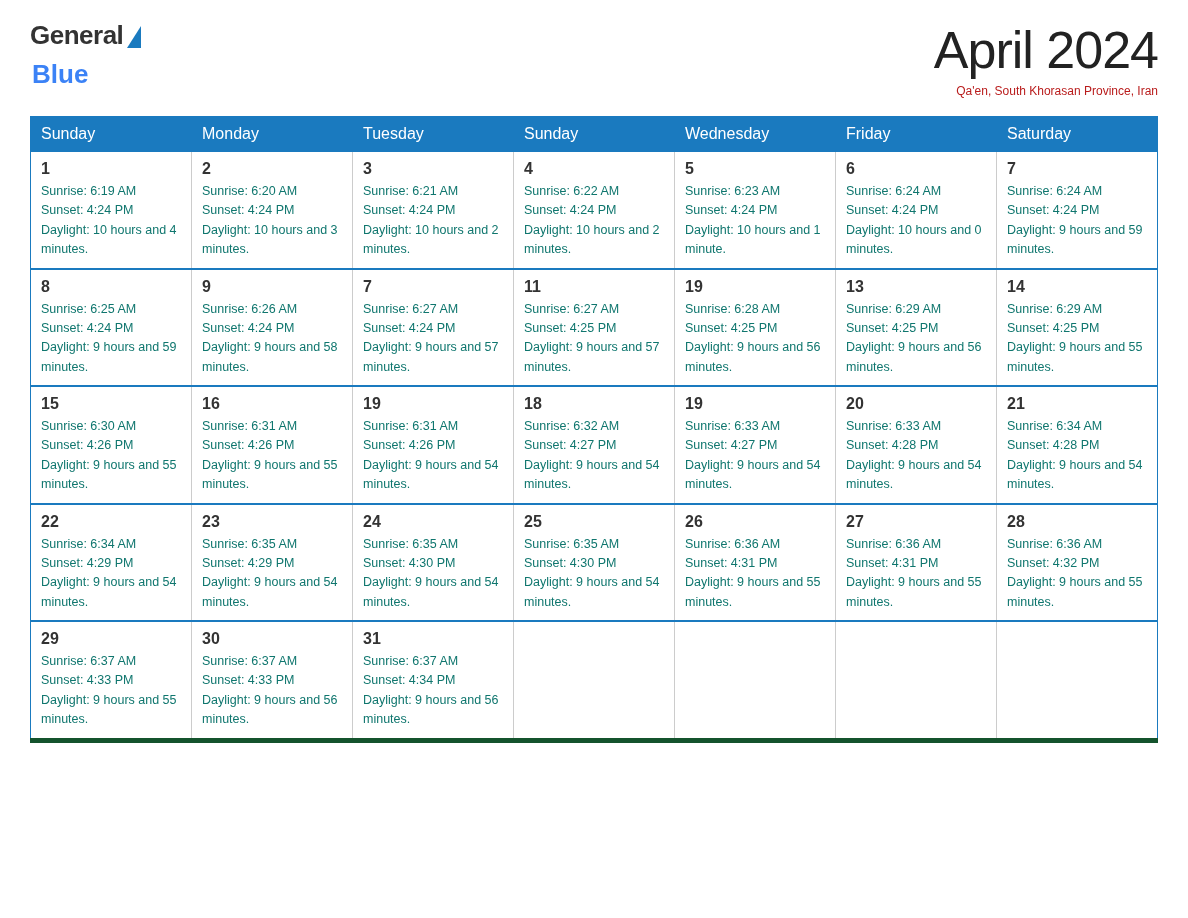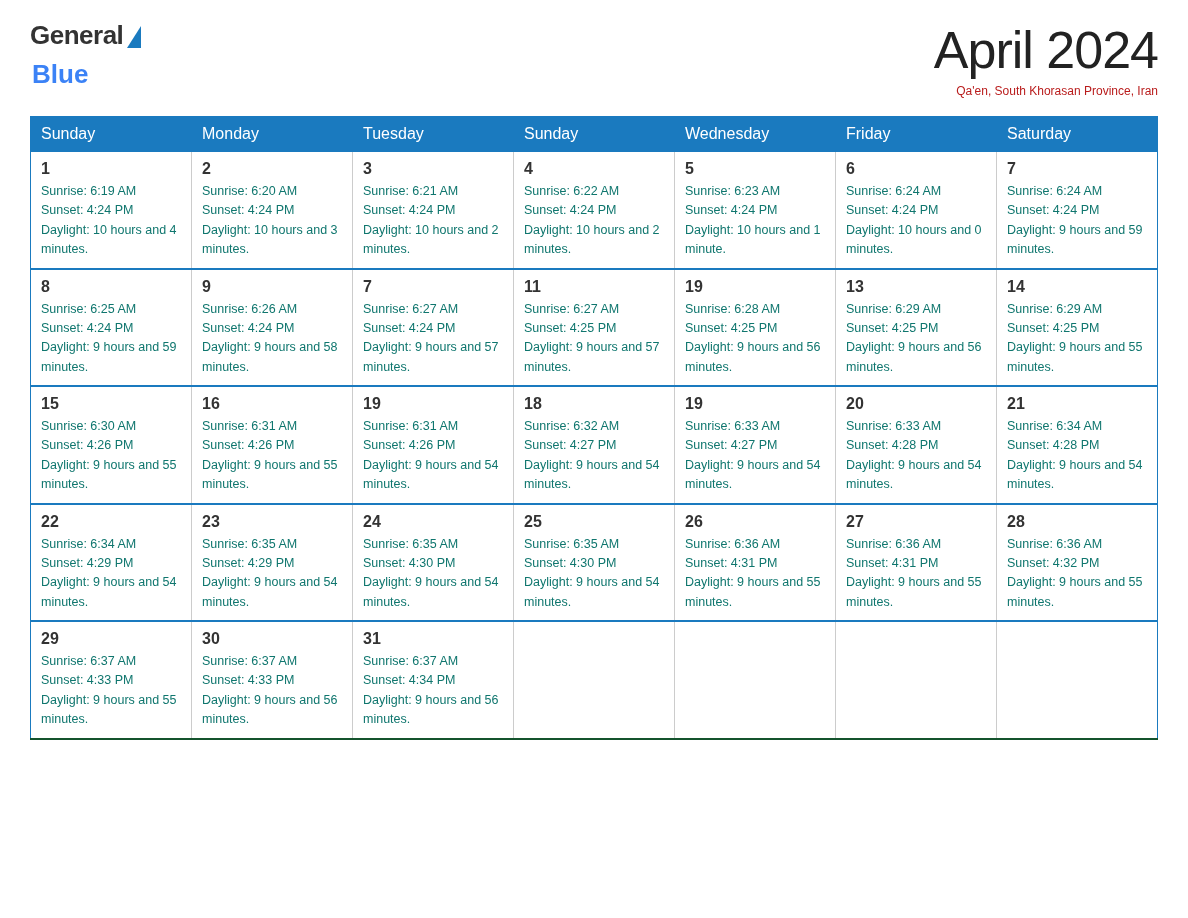--- a/index.html
+++ b/index.html
@@ -102,21 +102,21 @@
       line-height: 1.55;
       color: #0f766e;
     }
     tbody td:first-child {
       border-left: 1px solid #1a7abf;
     }
     tbody td:last-child {
       border-right: 1px solid #1a7abf;
     }
     tbody tr:last-child {
-      border-bottom: 2px solid #14532d;
+      border-bottom: 5px solid #14532d;
     }
   </style>
 </head>
 <body>
 
 <div class="header">
   <div class="logo">
     <div class="logo-top">
       <span class="logo-general">General</span>
       <div class="logo-triangle"></div>

